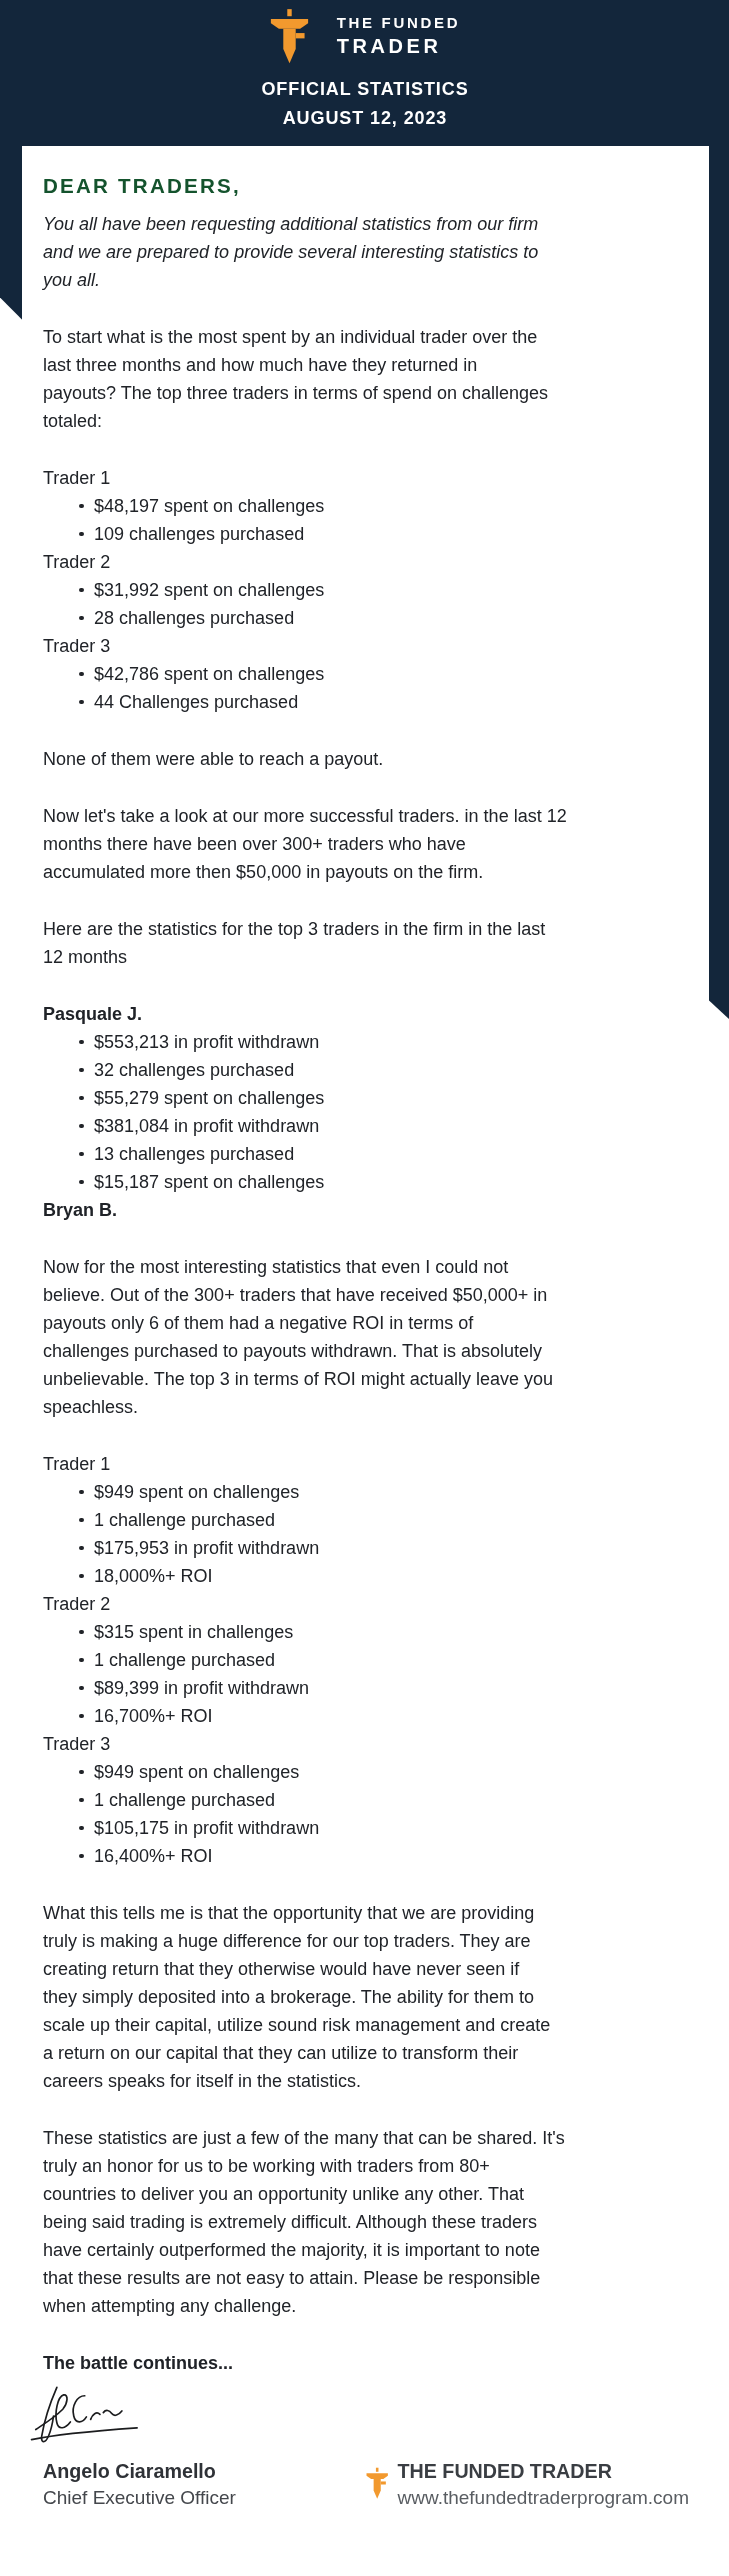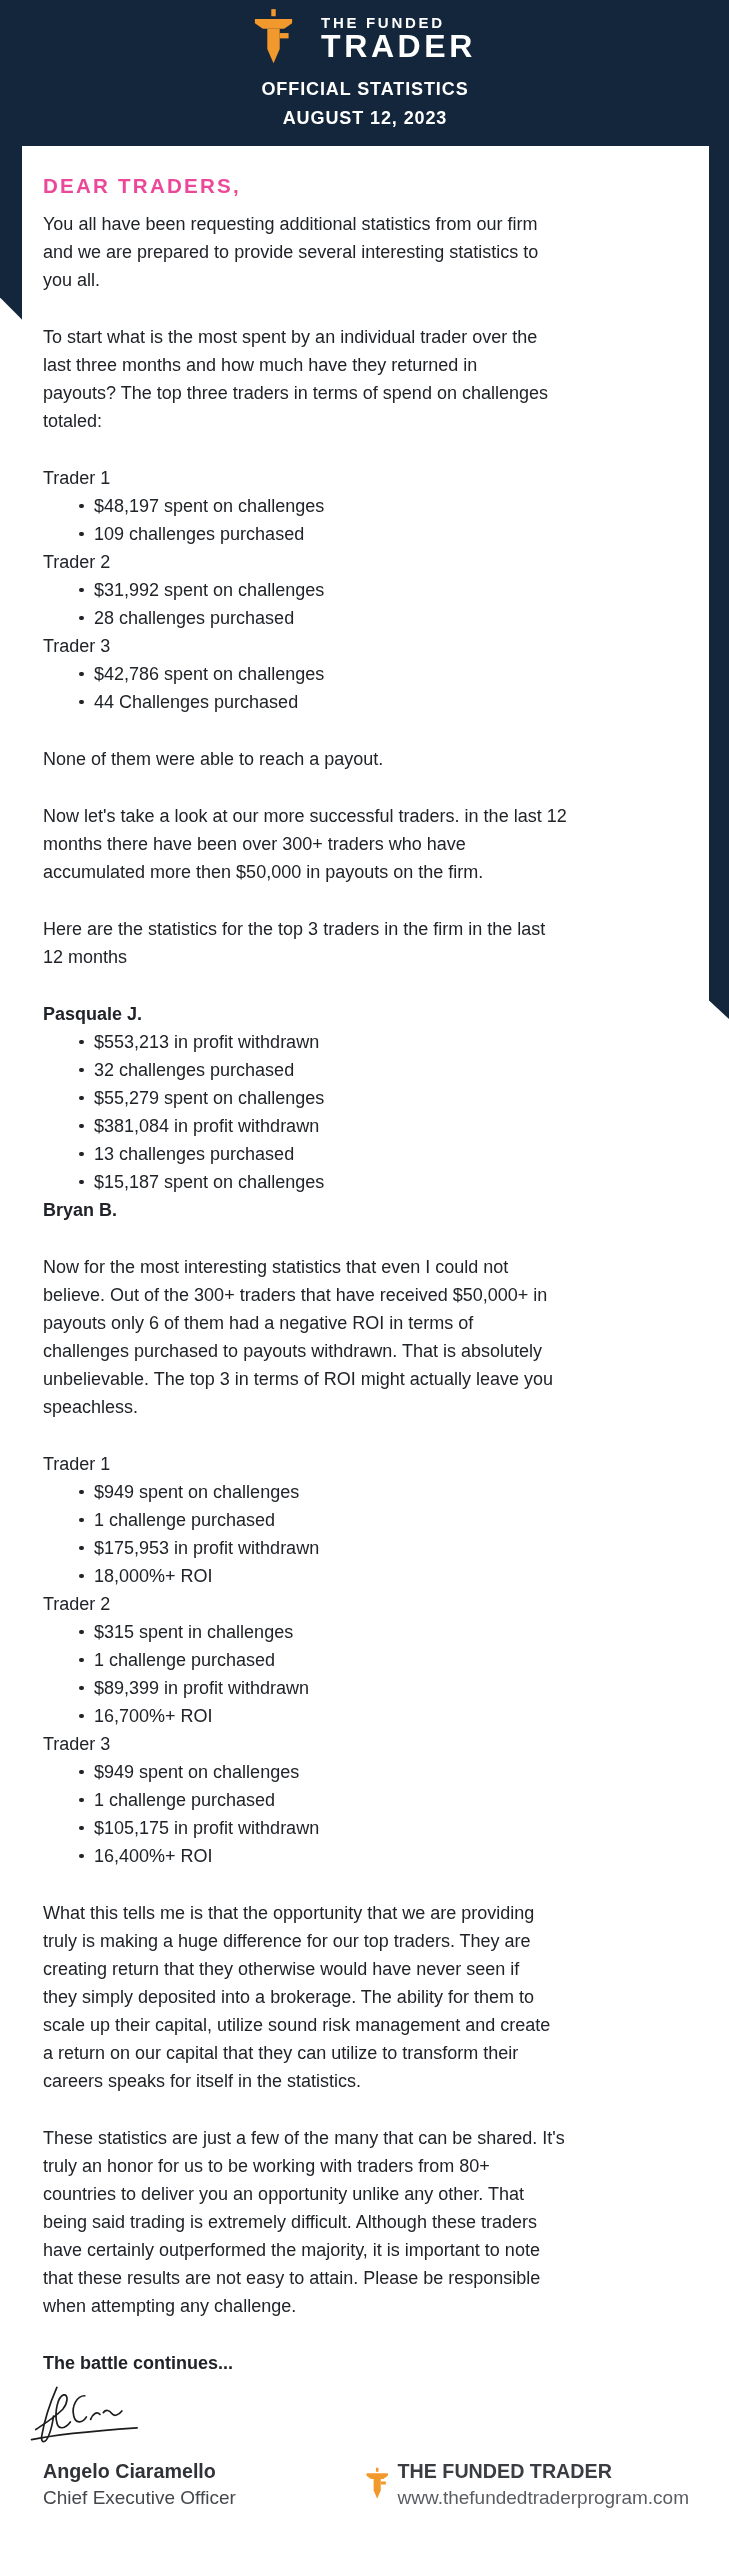--- a/index.html
+++ b/index.html
@@ -33,21 +33,21 @@
     margin-top: 9px;
   }
   .logo-sword { display: block; }
   .brand-top {
     font-size: 15px;
     font-weight: 700;
     letter-spacing: 2.7px;
     line-height: 18px;
   }
   .brand-bottom {
-    font-size: 32px;
+    font-size: 20px;
     font-weight: 700;
     letter-spacing: 3.6px;
     line-height: 29px;
   }
   .header-title {
     margin-top: 12.5px;
     font-size: 18px;
     font-weight: 700;
     letter-spacing: 0.9px;
   }
@@ -79,31 +79,31 @@
 
   
   .content {
     padding: 25px 41px 0 43px;
     color: #202328;
   }
   .salutation {
     font-size: 20.6px;
     font-weight: 700;
     letter-spacing: 2.2px;
-    color: #ec4899;
+    color: #14532d;
     line-height: 30px;
     margin: 0;
   }
   .para {
     font-size: 18px;
     line-height: 28px;
     margin: 29px 0;
     white-space: pre-line;
   }
-  #body-sections > .para:first-child { margin-top: 9px; }
+  #body-sections > .para:first-child { margin-top: 9px; font-style: italic; }
   .para.closing { font-weight: 700; margin-top: 21.5px; margin-bottom: 0; }
   .group { margin: 0; }
   .group-head { font-size: 18px; line-height: 28px; }
   .group-head.bold { font-weight: 700; }
   ul.bullets { margin: 0; padding: 0 0 0 36px; list-style: none; }
   ul.bullets li {
     position: relative;
     font-size: 18px;
     line-height: 28px;
     padding-left: 15px;

